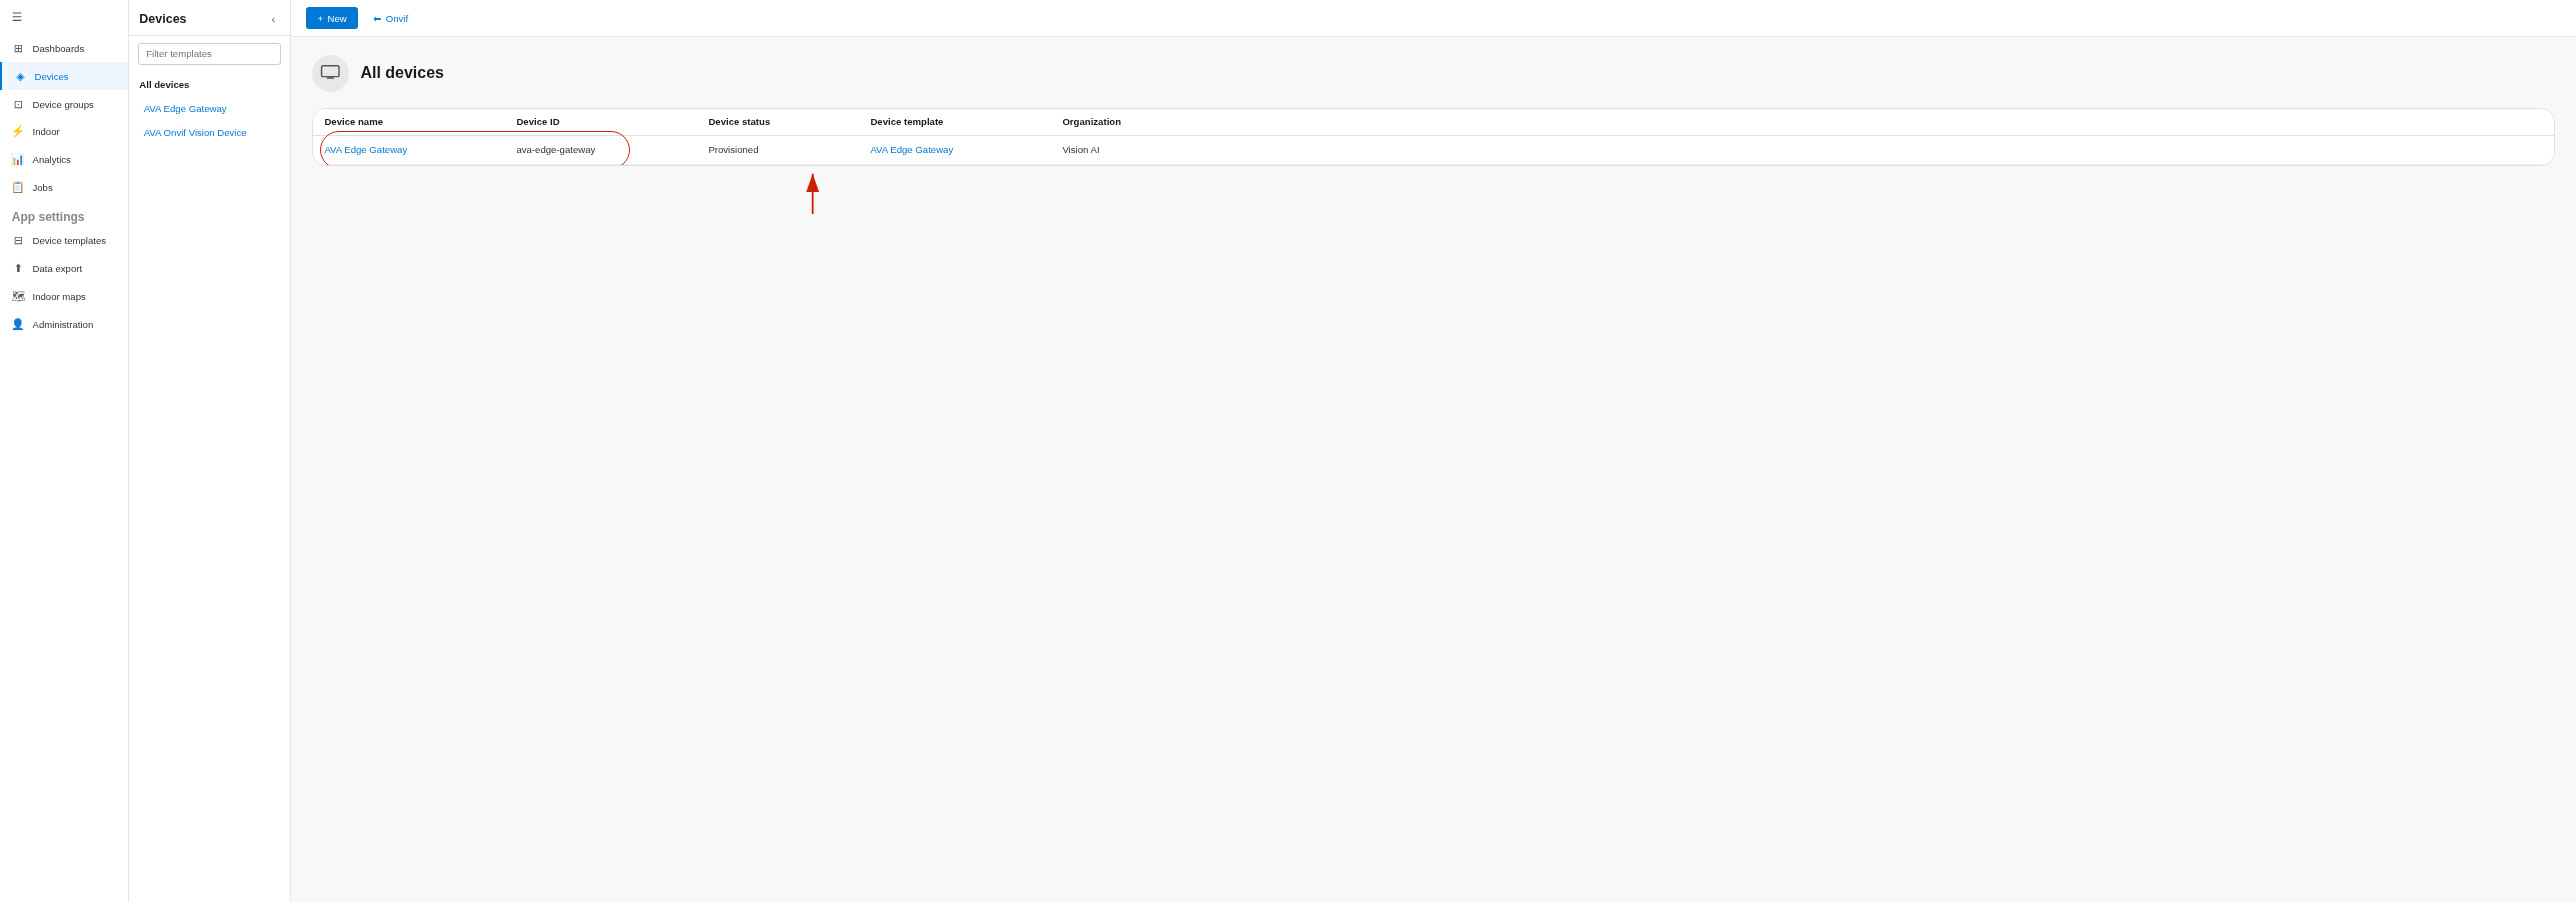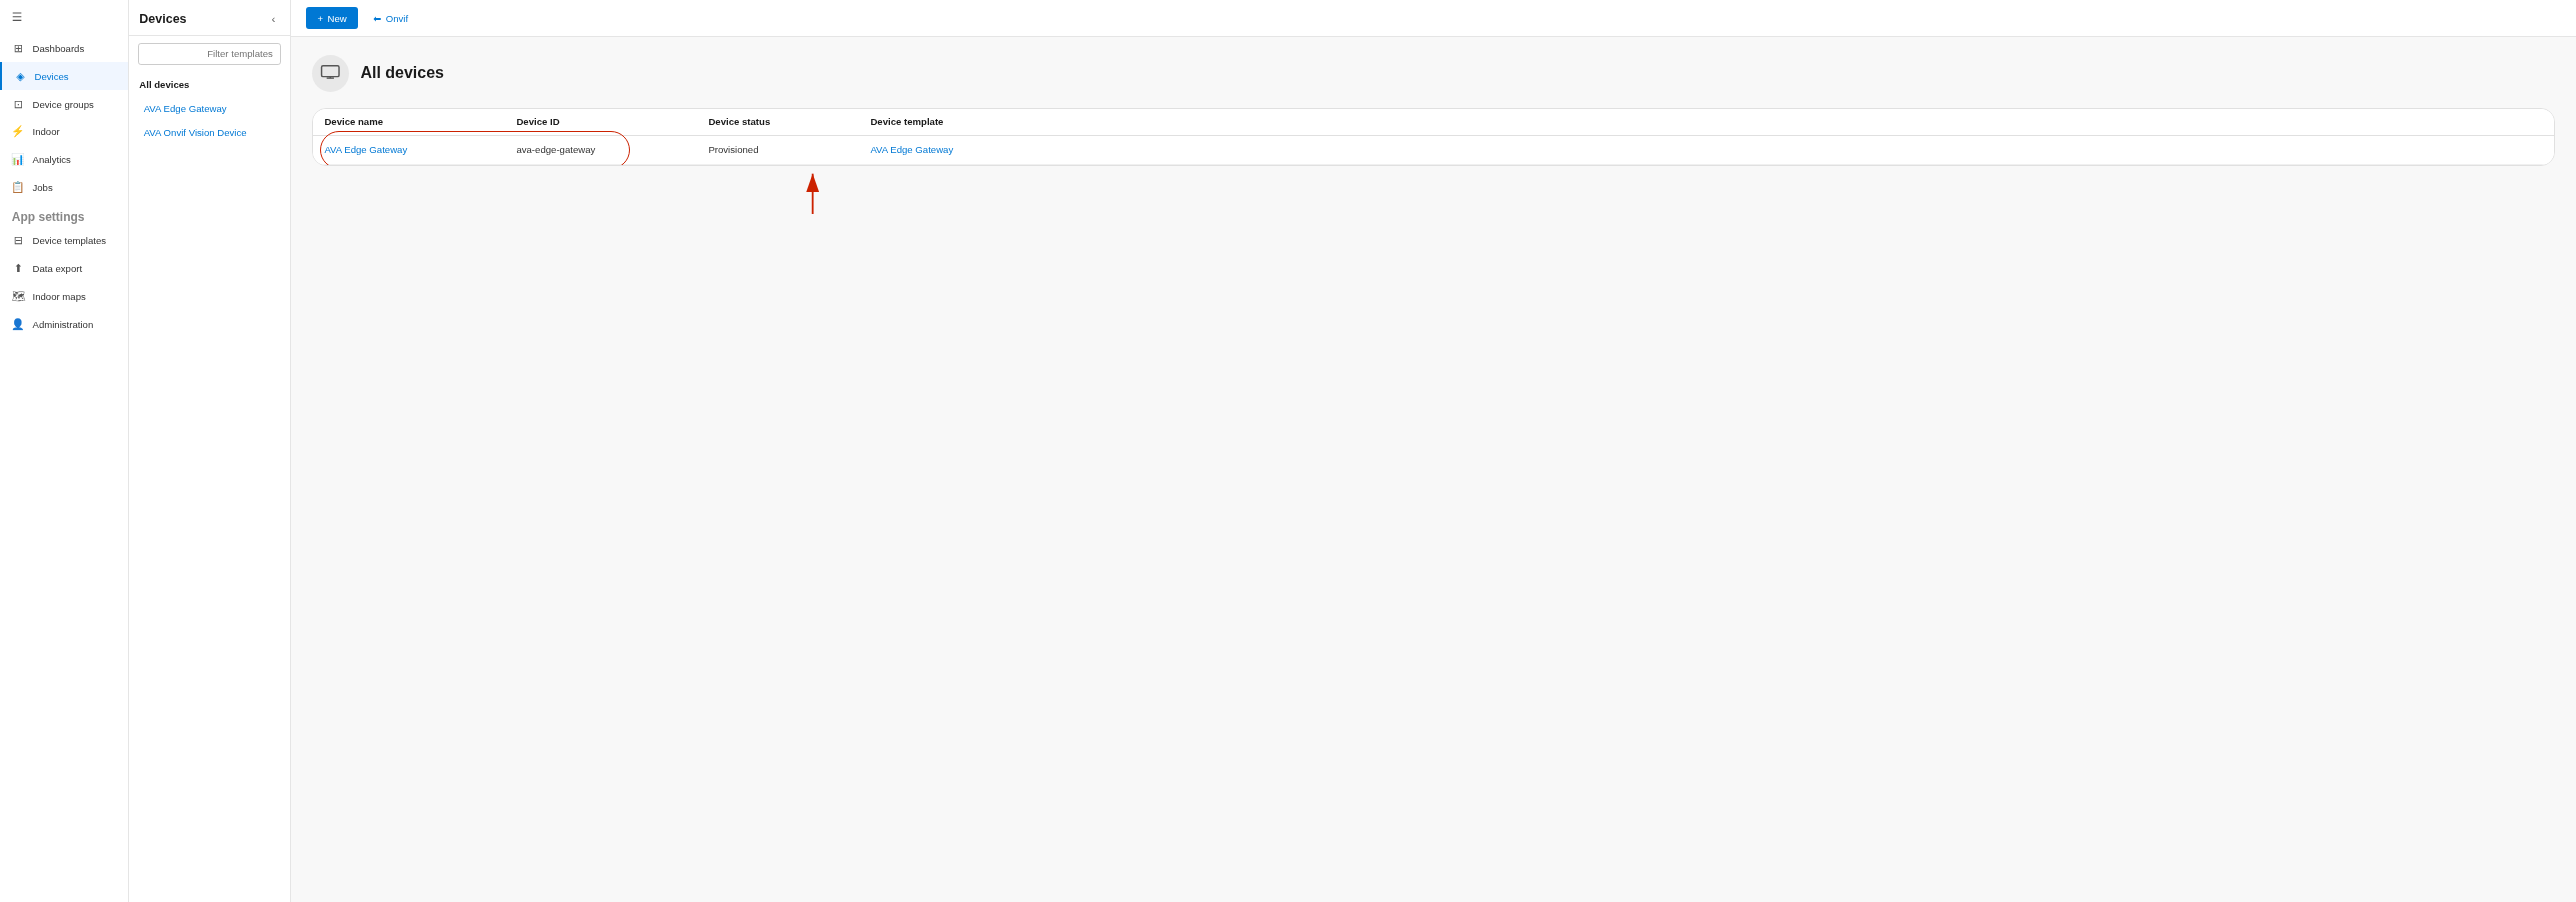--- a/index.html
+++ b/index.html
@@ -74,21 +74,20 @@
       padding: 7.4px 8.8px;
     }
     .filter-input {
       width: 100%;
       padding: 4.4px 7.4px;
       border: 0.7px solid #ccc;
       border-radius: 2.9px;
       font-size: 9.6px;
       color: #333;
       background: #fff;
-      text-align: right;
     }
     .panel-nav-item {
       padding: 6.6px 10.3px;
       cursor: pointer;
       color: #333;
       font-size: 9.6px;
     }
     .panel-nav-item.section-header {
       font-weight: 600;
       font-size: 9.6px;
@@ -305,28 +304,30 @@
       </div>
       <span class="page-title">All devices</span>
     </div>
 
     <div class="devices-table">
       <div class="table-header">
         <div class="table-header-cell">Device name</div>
         <div class="table-header-cell">Device ID</div>
         <div class="table-header-cell">Device status</div>
         <div class="table-header-cell">Device template</div>
+        <div class="table-header-cell">Organization</div>
       </div>
 
       <div class="table-row-wrapper" style="position:relative;">
         <div class="table-row">
           <div class="table-cell link">AVA Edge Gateway</div>
           <div class="table-cell">ava-edge-gateway</div>
           <div class="table-cell">Provisioned</div>
           <div class="table-cell link">AVA Edge Gateway</div>
+          <div class="table-cell">Vision AI</div>
         </div>
 
         <div class="highlight-circle"></div>
       </div>
     </div>
 
     <div style="position:relative; height:52px; pointer-events:none;">
       <svg width="88" height="52" style="position:absolute; left:442px; top:0;" viewBox="0 0 120 70">
         <defs>
           <marker id="arrowhead" markerWidth="10" markerHeight="7" refX="10" refY="3.5" orient="auto">

